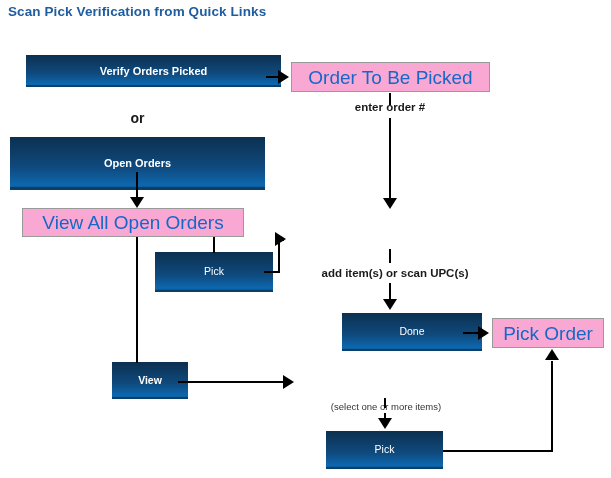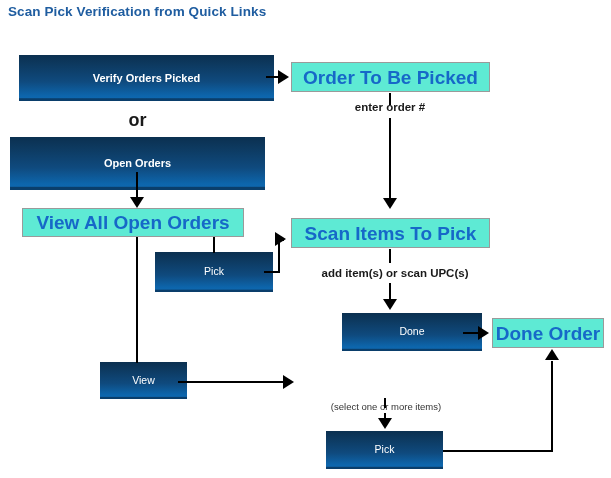--- a/index.html
+++ b/index.html
@@ -50,41 +50,41 @@
     line-height: 1.1;
   }
   .btn.small {
     font-size: 10.5px;
     font-weight: normal;
   }
   
   .screen {
     position: absolute;
     box-sizing: border-box;
-    background: #5eead4;
+    background: #f9a8d4;
     border: 1px solid #9a9a9a;
     color: #1668c8;
     font-size: 19px;
-    font-weight: bold;
+    font-weight: normal;
     display: flex;
     align-items: center;
     justify-content: center;
     text-align: center;
     white-space: nowrap;
     line-height: 1;
   }
   
   .lbl {
     position: absolute;
     color: #1a1a1a;
     white-space: nowrap;
     text-align: center;
   }
   .lbl.or {
-    font-size: 18px;
+    font-size: 14px;
     font-weight: bold;
   }
   .lbl.cap {
     font-size: 11.5px;
     font-weight: bold;
   }
   .lbl.small-cap {
     font-size: 9.5px;
     font-weight: normal;
     color: #333333;
@@ -118,39 +118,38 @@
     border-bottom: 11px solid #000000;
   }
 </style>
 </head>
 <body>
 
 <div id="canvas">
 
   <div class="page-title">Scan Pick Verification from Quick Links</div>
 
-  <div class="btn" style="left:19px; top:55px; width:255px; height:46px;">Verify Orders Picked</div>
+  <div class="btn" style="left:26px; top:55px; width:255px; height:32px;">Verify Orders Picked</div>
 
   <div class="lbl or" style="left:110px; top:110px; width:55px;">or</div>
 
   <div class="btn" style="left:10px; top:137px; width:255px; height:53px;">Open Orders</div>
 
   <div class="screen" style="left:22px; top:208px; width:222px; height:29px;">View All Open Orders</div>
 
   <div class="screen" style="left:291px; top:62px; width:199px; height:30px;">Order To Be Picked</div>
 
-  <div class="screen" style="left:291px; top:218px; width:199px; height:30px;">Scan Items To Pick</div>
 
   <div class="btn small" style="left:155px; top:252px; width:118px; height:40px;">Pick</div>
 
   <div class="btn small" style="left:322px; top:313px; width:140px; height:38px;margin-left:20px;">Done</div>
 
-  <div class="screen" style="left:492px; top:318px; width:112px; height:30px;">Done Order</div>
+  <div class="screen" style="left:492px; top:318px; width:112px; height:30px;">Pick Order</div>
 
-  <div class="btn small" style="left:100px; top:362px; width:87px; height:37px;">View</div>
+  <div class="btn small" style="left:112px; top:362px; width:76px; height:37px;font-weight:bold;">View</div>
 
 
   <div class="btn small" style="left:326px; top:431px; width:117px; height:38px;">Pick</div>
 
   <div class="lbl cap" style="left:330px; top:101px; width:120px;">enter order #</div>
 
   <div class="lbl small-cap" style="left:306px; top:401px; width:160px;">(select one or more items)</div>
 
   <div class="lbl cap" style="left:300px; top:267px; width:190px;">add item(s) or scan UPC(s)</div>
 

